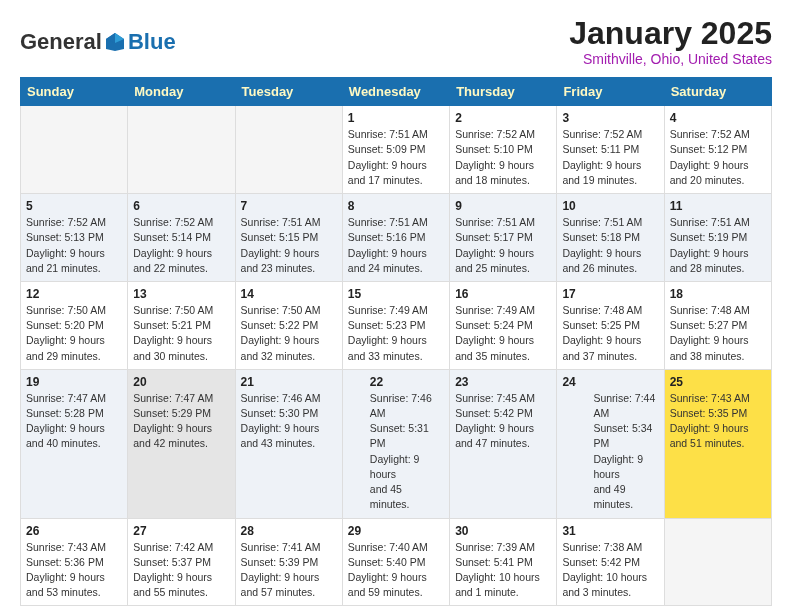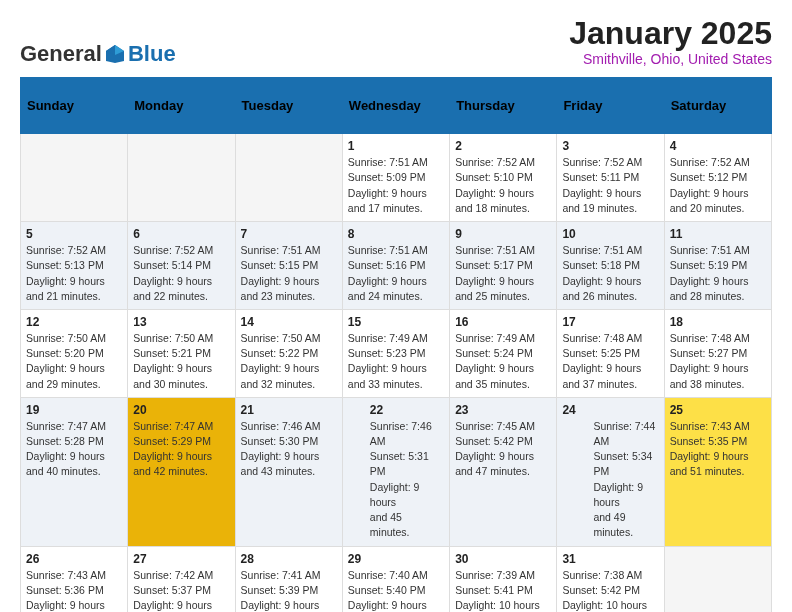--- a/index.html
+++ b/index.html
@@ -9,21 +9,21 @@
       width: 792px;
       min-height: 612px;
     }
     .page {
       width: 792px;
       padding: 16px 20px 16px 20px;
     }
     .header {
       display: flex;
       justify-content: space-between;
-      align-items: flex-end;
+      align-items: center;
       margin-bottom: 10px;
     }
     .logo {
       display: flex;
       flex-direction: column;
       align-items: flex-start;
     }
     .logo-text {
       display: flex;
       align-items: center;
@@ -54,23 +54,23 @@
       font-size: 14px;
       color: #a21caf;
     }
     .calendar {
       width: 100%;
       border-collapse: collapse;
       border: 1px solid #ccc;
     }
     .calendar th {
       background-color: #1a6faf;
-      color: #000000;
+      color: #fef9c3;
       text-align: left;
-      padding: 20px 6px;
+      padding: 6px 6px;
       font-size: 13px;
       font-weight: bold;
       border: 1px solid #1a6faf;
     }
     .calendar td {
       vertical-align: top;
       padding: 5px 5px;
       font-size: 10.5px;
       border: 1px solid #ddd;
       width: calc(100% / 7);
@@ -266,21 +266,21 @@
           </td>
         </tr>
         <tr>
           <td style="background-color: rgb(238, 242, 247);">
             <div class="day-number">19</div>
             <div class="day-info" style="white-space: pre-line;">Sunrise: 7:47 AM
 Sunset: 5:28 PM
 Daylight: 9 hours
 and 40 minutes.</div>
           </td>
-          <td style="background-color: #eab308;">
+          <td style="background-color: #e5e5e5;">
             <div class="day-number">20</div>
             <div class="day-info" style="white-space: pre-line;">Sunrise: 7:47 AM
 Sunset: 5:29 PM
 Daylight: 9 hours
 and 42 minutes.</div>
           </td>
           <td style="background-color: rgb(238, 242, 247);">
             <div class="day-number">21</div>
             <div class="day-info" style="white-space: pre-line;">Sunrise: 7:46 AM
 Sunset: 5:30 PM

